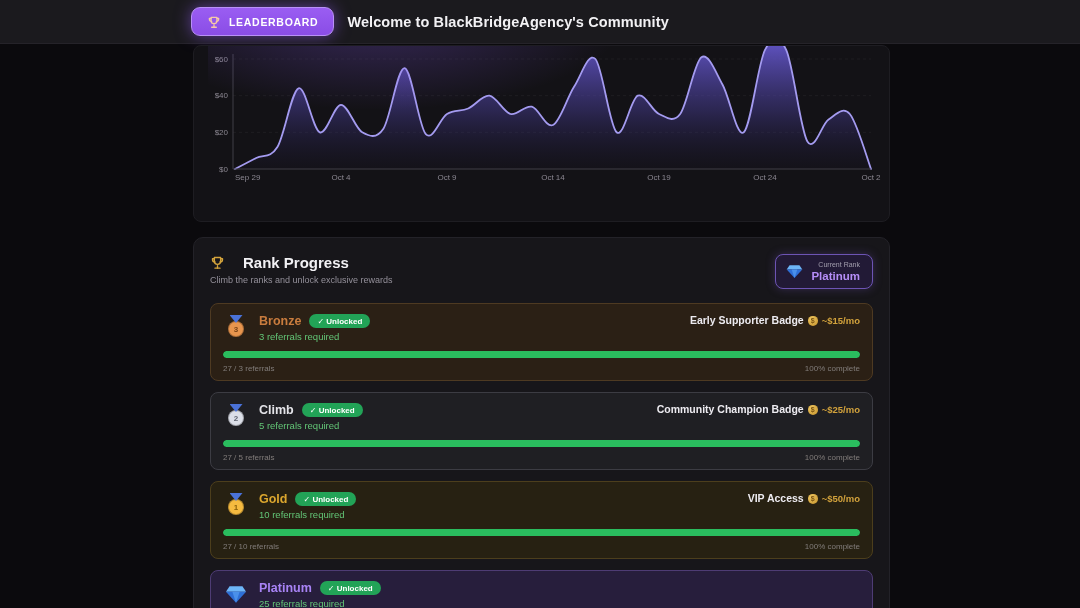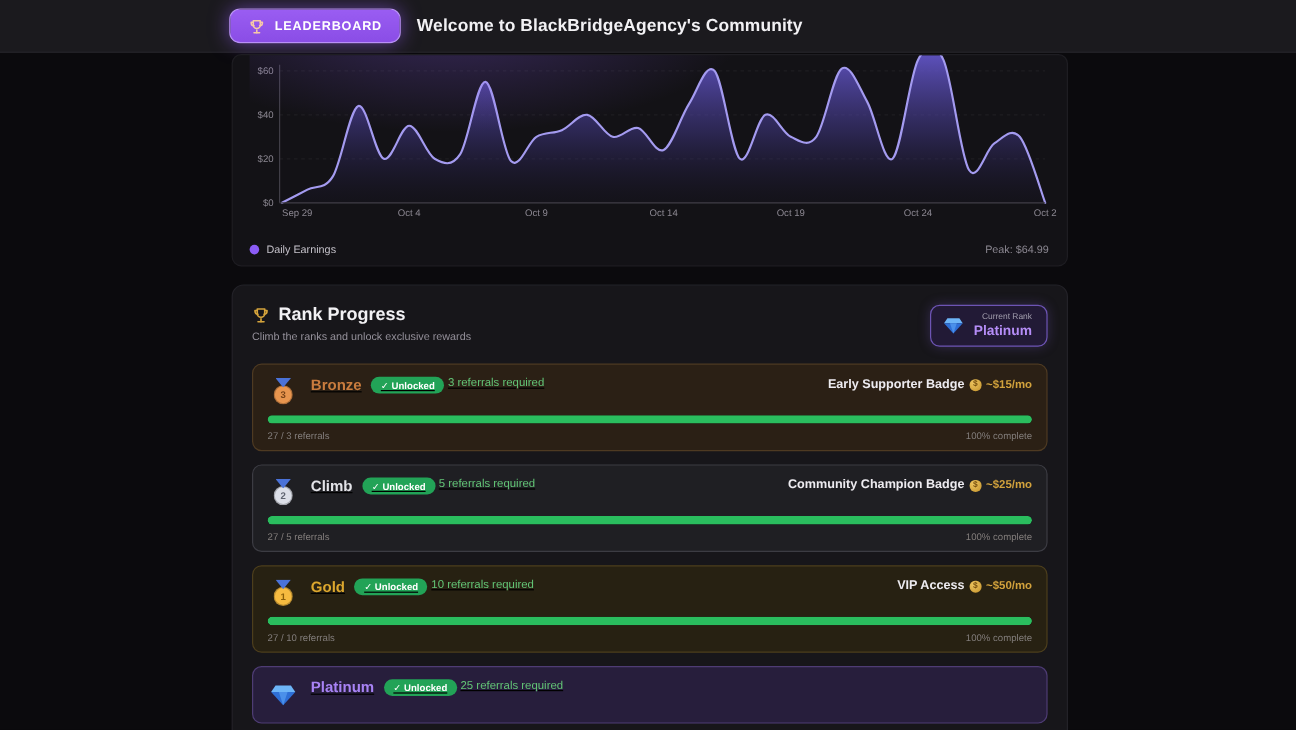--- a/index.html
+++ b/index.html
@@ -33,21 +33,21 @@
     justify-content:space-between; align-items:center; }
   .legend { display:flex; align-items:center; gap:6px; }
   .legend .dot { width:8px; height:8px; border-radius:50%; background:#8b5cf6; }
   .legend .lab { font-size:9px; color:#c4c1c9; }
   .peak { font-size:9px; color:#8b8791; }
 
   
   .rank-section { background:#17161a; border:1px solid #232228; border-radius:10px;
     padding:16px; }
   .rank-head { display:flex; justify-content:space-between; align-items:flex-start; }
-  .rank-title-row { display:flex; align-items:center; gap:7px; }
+  .rank-title-row { display:flex; align-items:center; gap:18px; }
   .rank-title-row .ticon { width:15px; height:15px; color:#d5a43c; }
   .rank-title { font-size:15px; font-weight:bold; color:#f2f1f4; }
   .rank-sub { font-size:9px; color:#94909a; margin-top:4px; }
   .cur-rank { display:flex; align-items:center; gap:8px; background:#221a36;
     border:1px solid #6d54b4; border-radius:8px; padding:6px 12px 6px 10px;
     box-shadow:0 0 10px rgba(109,84,180,.35); }
   .cur-rank .texts { display:flex; flex-direction:column; align-items:flex-end; gap:2px; }
   .cur-label { font-size:7px; color:#a39fae; }
   .cur-value { font-size:11.5px; font-weight:bold; color:#b58df7; }
 
@@ -55,21 +55,21 @@
   .rank-card { border:1px solid #333; border-radius:8px; padding:10px 12px 7px; }
   .rc-top { display:flex; align-items:flex-start; }
   .rc-icon { width:26px; margin-right:10px; margin-top:1px; display:flex; flex-direction:column;
     align-items:center; }
   .medal .ribbon { width:13px; height:8px; background:#4a72d8;
     clip-path:polygon(0 0,100% 0,50% 100%); }
   .medal .coin { width:16px; height:16px; border-radius:50%; margin-top:-2px;
     display:flex; align-items:center; justify-content:center; font-size:8px; font-weight:bold;
     border:1px solid rgba(0,0,0,.25); }
   .gem-icon { width:22px; height:19px; }
-  .rc-left { display:flex; flex-direction:row; gap:3px;text-decoration:underline; }
+  .rc-left { display:flex; flex-direction:column; gap:3px; }
   .rc-name-row { display:flex; align-items:center; gap:8px; }
   .rc-name { font-size:12.5px; font-weight:bold; }
   .pill { background:#22a357; color:#ffffff; font-size:8px; font-weight:bold;
     padding:2.5px 8px; border-radius:999px; }
   .rc-req { font-size:9.5px; color:#63c677; }
   .rc-right { margin-left:auto; display:flex; align-items:flex-end; gap:4px; }
   .rc-reward { font-size:10.5px; font-weight:bold; color:#edebf0; }
   .rc-money { display:flex; align-items:center; gap:4px; font-size:9.5px; font-weight:bold;
     color:#d2a23c;text-align:center; }
   .money-bag { width:10px; height:10px; border-radius:45% 45% 50% 50%;
@@ -134,27 +134,20 @@
       <g id="chart-xlabels">
           <text x="41" y="134" text-anchor="start" font-size="8" fill="#8b8791">Sep 29</text>
           <text x="147" y="134" text-anchor="middle" font-size="8" fill="#8b8791">Oct 4</text>
           <text x="253" y="134" text-anchor="middle" font-size="8" fill="#8b8791">Oct 9</text>
           <text x="359" y="134" text-anchor="middle" font-size="8" fill="#8b8791">Oct 14</text>
           <text x="465" y="134" text-anchor="middle" font-size="8" fill="#8b8791">Oct 19</text>
           <text x="571" y="134" text-anchor="middle" font-size="8" fill="#8b8791">Oct 24</text>
           <text x="677" y="134" text-anchor="middle" font-size="8" fill="#8b8791">Oct 2</text>
         </g>
     </svg>
-    <div class="chart-footer">
-      <div class="legend">
-        <span class="dot"></span>
-        <span class="lab">Daily Earnings</span>
-      </div>
-      <div class="peak">Peak: $64.99</div>
-    </div>
   </div>
 
   <div class="rank-section">
     <div class="rank-head">
       <div>
         <div class="rank-title-row">
           <svg class="ticon" viewBox="0 0 24 24" fill="none" stroke="currentColor" stroke-width="2.2" stroke-linecap="round" stroke-linejoin="round">
             <path d="M8 21h8"></path>
               <path d="M12 17v4"></path>
               <path d="M7 4h10v6a5 5 0 0 1-10 0z"></path>

